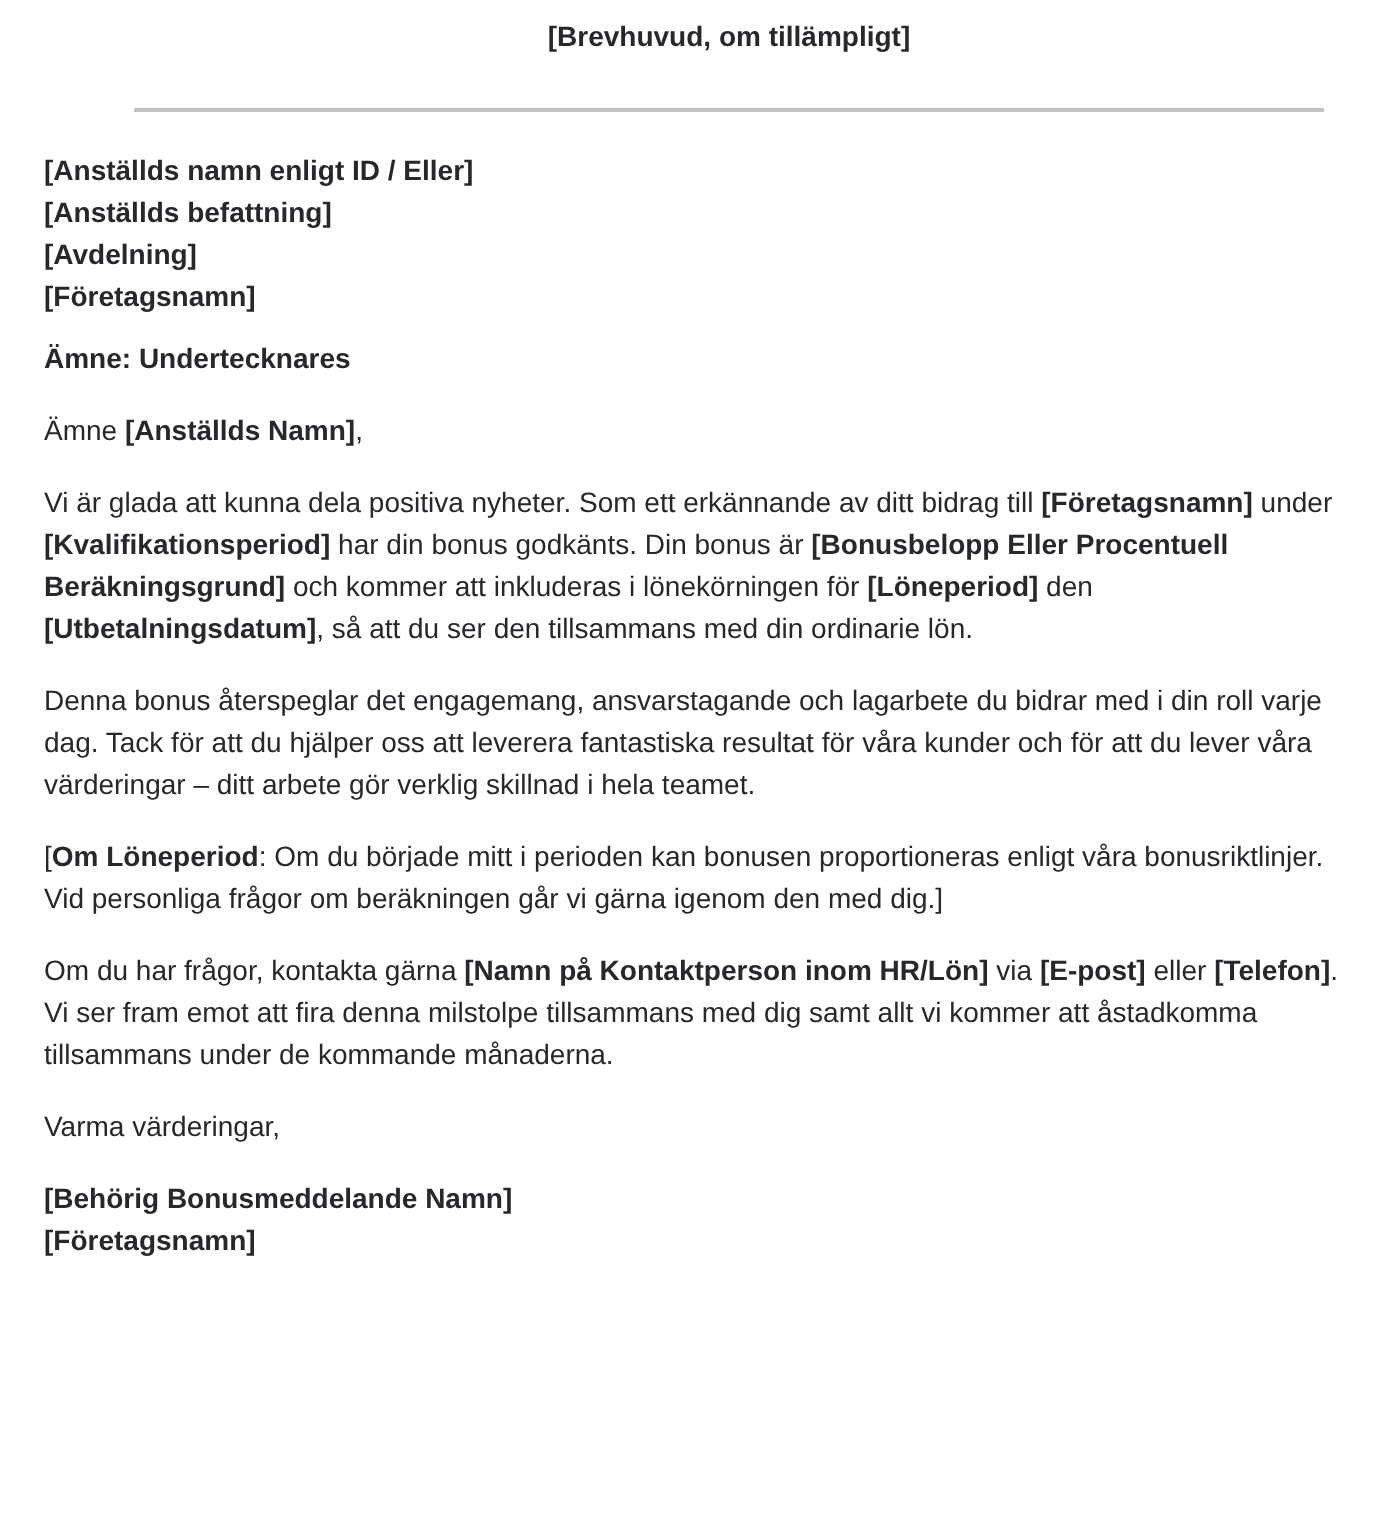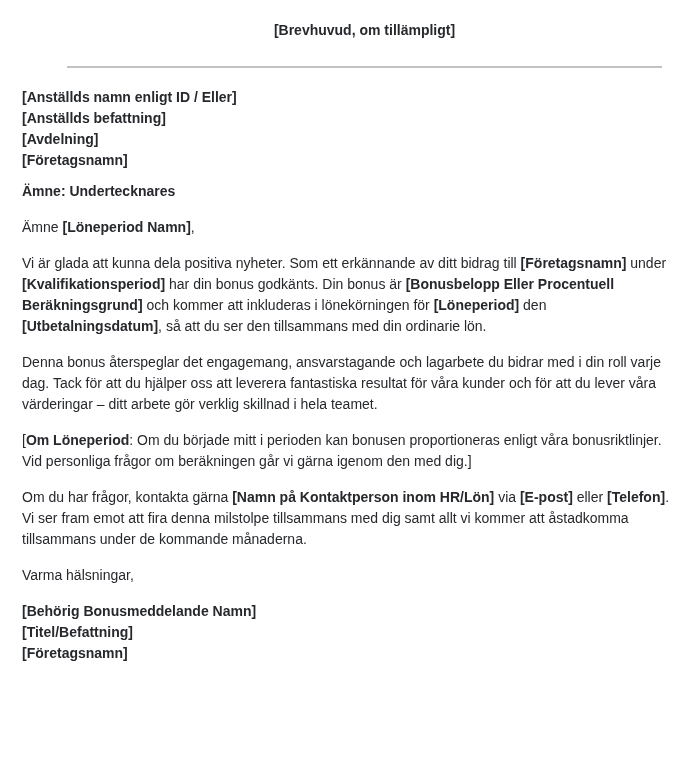--- a/index.html
+++ b/index.html
@@ -7,21 +7,21 @@
     padding: 0;
     background: #ffffff;
     width: 693px;
     height: 768px;
     overflow: hidden;
   }
   .page {
     box-sizing: border-box;
     width: 693px;
     height: 768px;
-    padding: 22px 22px 10px 22px;
+    padding: 10px 22px 10px 22px;
     font-family: "Liberation Sans", sans-serif;
     font-size: 14px;
     line-height: 21px;
     color: #26282c;
     background: #ffffff;
   }
   .letterhead {
     margin-left: 45px;
     width: 595px;
     text-align: center;
@@ -53,31 +53,30 @@
 
   <div class="recipient-block">
     <div class="bold">[Anställds namn enligt ID / Eller]</div>
     <div class="bold">[Anställds befattning]</div>
     <div class="bold">[Avdelning]</div>
     <div class="bold">[Företagsnamn]</div>
   </div>
 
   <div class="subject-line bold">Ämne: Undertecknares</div>
 
-  <div class="para"><span>Ämne </span><span style="font-weight: 700;">[Löneperiod Namn]</span><span>,</span></div>
+  <div class="para"><span>Ämne </span><span style="font-weight: 700;">[Anställds Namn]</span><span>,</span></div>
 
   <p class="para"><span>Vi är glada att kunna dela positiva nyheter. Som ett erkännande av ditt bidrag till </span><span style="font-weight: 700;">[Företagsnamn]</span><span> under </span><span style="font-weight: 700;">[Kvalifikationsperiod]</span><span> har din bonus godkänts. Din bonus är </span><span style="font-weight: 700;">[Bonusbelopp Eller Procentuell Beräkningsgrund]</span><span> och kommer att inkluderas i lönekörningen för </span><span style="font-weight: 700;">[Löneperiod]</span><span> den </span><span style="font-weight: 700;">[Utbetalningsdatum]</span><span>, så att du ser den tillsammans med din ordinarie lön.</span></p>
 
   <p class="para"><span>Denna bonus återspeglar det engagemang, ansvarstagande och lagarbete du bidrar med i din roll varje dag. Tack för att du hjälper oss att leverera fantastiska resultat för våra kunder och för att du lever våra värderingar – ditt arbete gör verklig skillnad i hela teamet.</span></p>
 
   <p class="para"><span>[</span><span style="font-weight: 700;">Om Löneperiod</span><span>: Om du började mitt i perioden kan bonusen proportioneras enligt våra bonusriktlinjer. Vid personliga frågor om beräkningen går vi gärna igenom den med dig.]</span></p>
 
   <p class="para"><span>Om du har frågor, kontakta gärna </span><span style="font-weight: 700;">[Namn på Kontaktperson inom HR/Lön]</span><span> via </span><span style="font-weight: 700;">[E-post]</span><span> eller </span><span style="font-weight: 700;">[Telefon]</span><span>. Vi ser fram emot att fira denna milstolpe tillsammans med dig samt allt vi kommer att åstadkomma tillsammans under de kommande månaderna.</span></p>
 
-  <p class="para">Varma hälsningar,</p>
+  <p class="para">Varma värderingar,</p>
 
   <div class="signature-block">
     <div class="bold">[Behörig Bonusmeddelande Namn]</div>
-    <div class="bold">[Titel/Befattning]</div>
     <div class="bold">[Företagsnamn]</div>
   </div>
 
 </div>
 
 </body></html>

